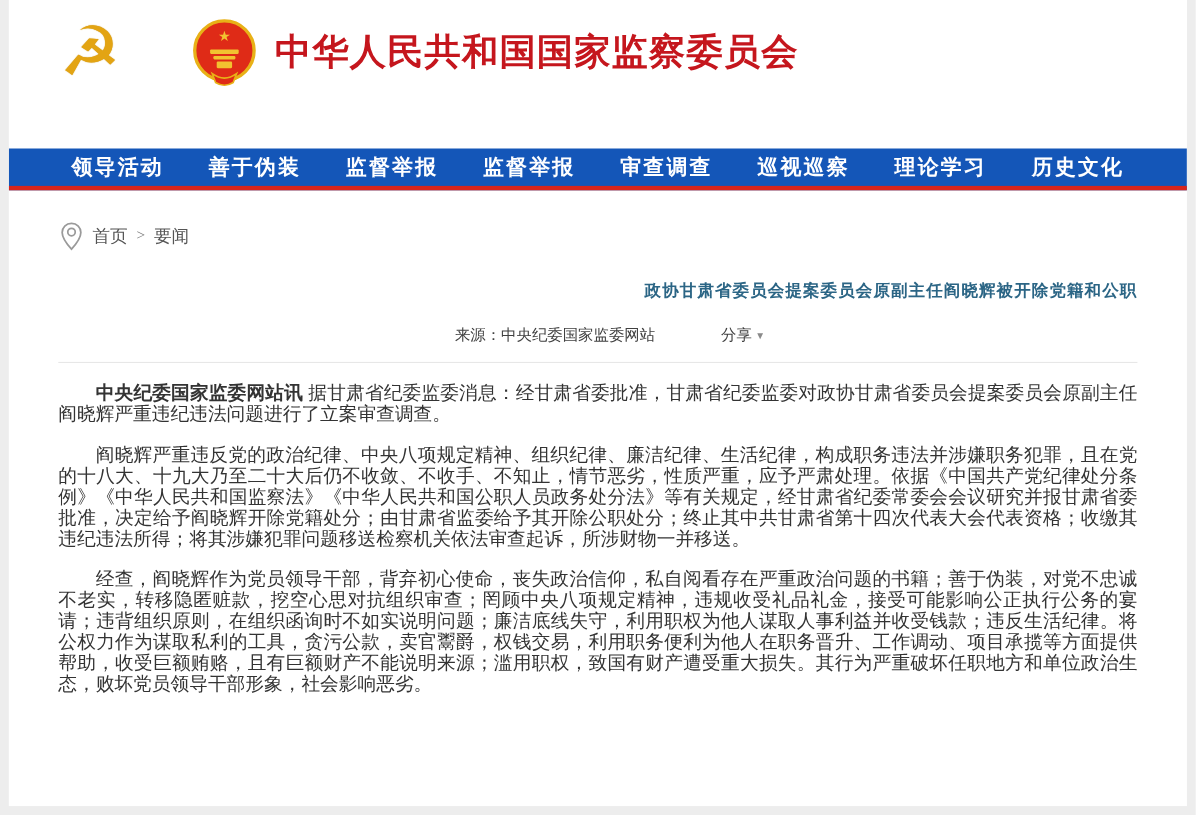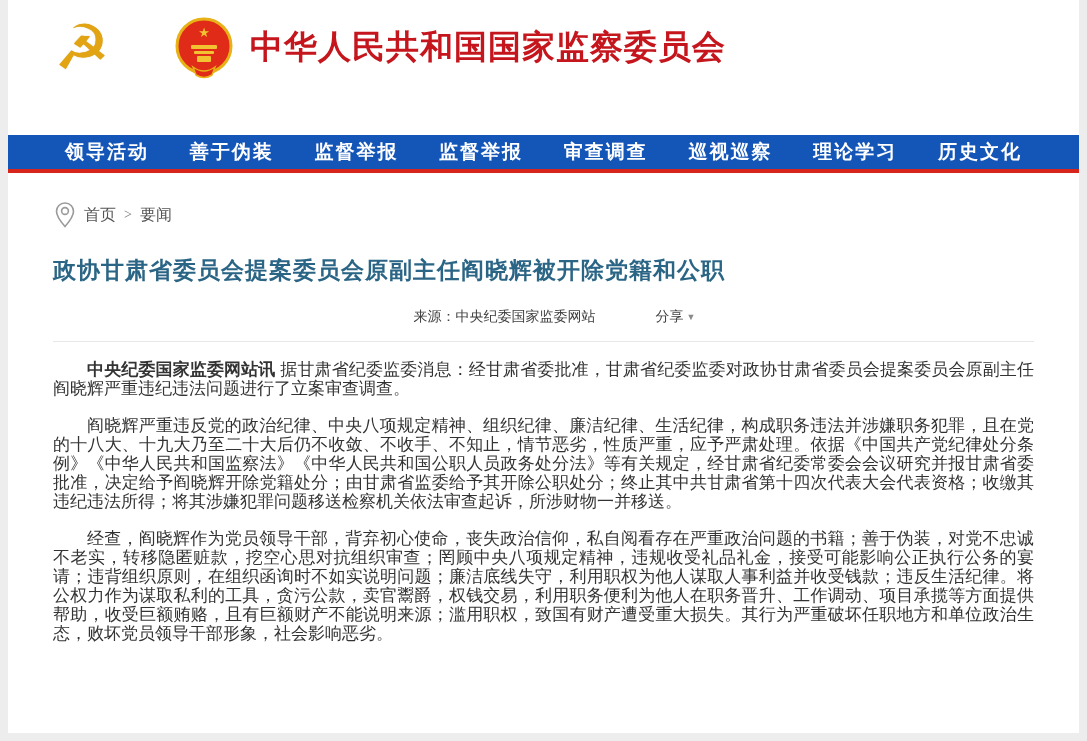--- a/index.html
+++ b/index.html
@@ -79,22 +79,22 @@
     color:#555;
     font-family:Liberation Serif, serif;
   }
   .breadcrumb .pin{width:22px;height:28px;margin-right:8px;display:inline-flex;}
   .breadcrumb a{color:#555;text-decoration:none;}
   .breadcrumb .sep{margin:0 8px;color:#777;font-size:14px;}
   
   .article{padding:0 45px 30px 45px;}
   .article h1{
     margin-top:26px;
-    text-align:left;
-    font-size:23px;
+    text-align:right;
+    font-size:15px;
     font-weight:bold;
     color:var(--title-blue);
     letter-spacing:1px;
   }
   .meta{
     margin-top:22px;
     display:flex;
     justify-content:center;
     align-items:center;
     font-size:14px;

